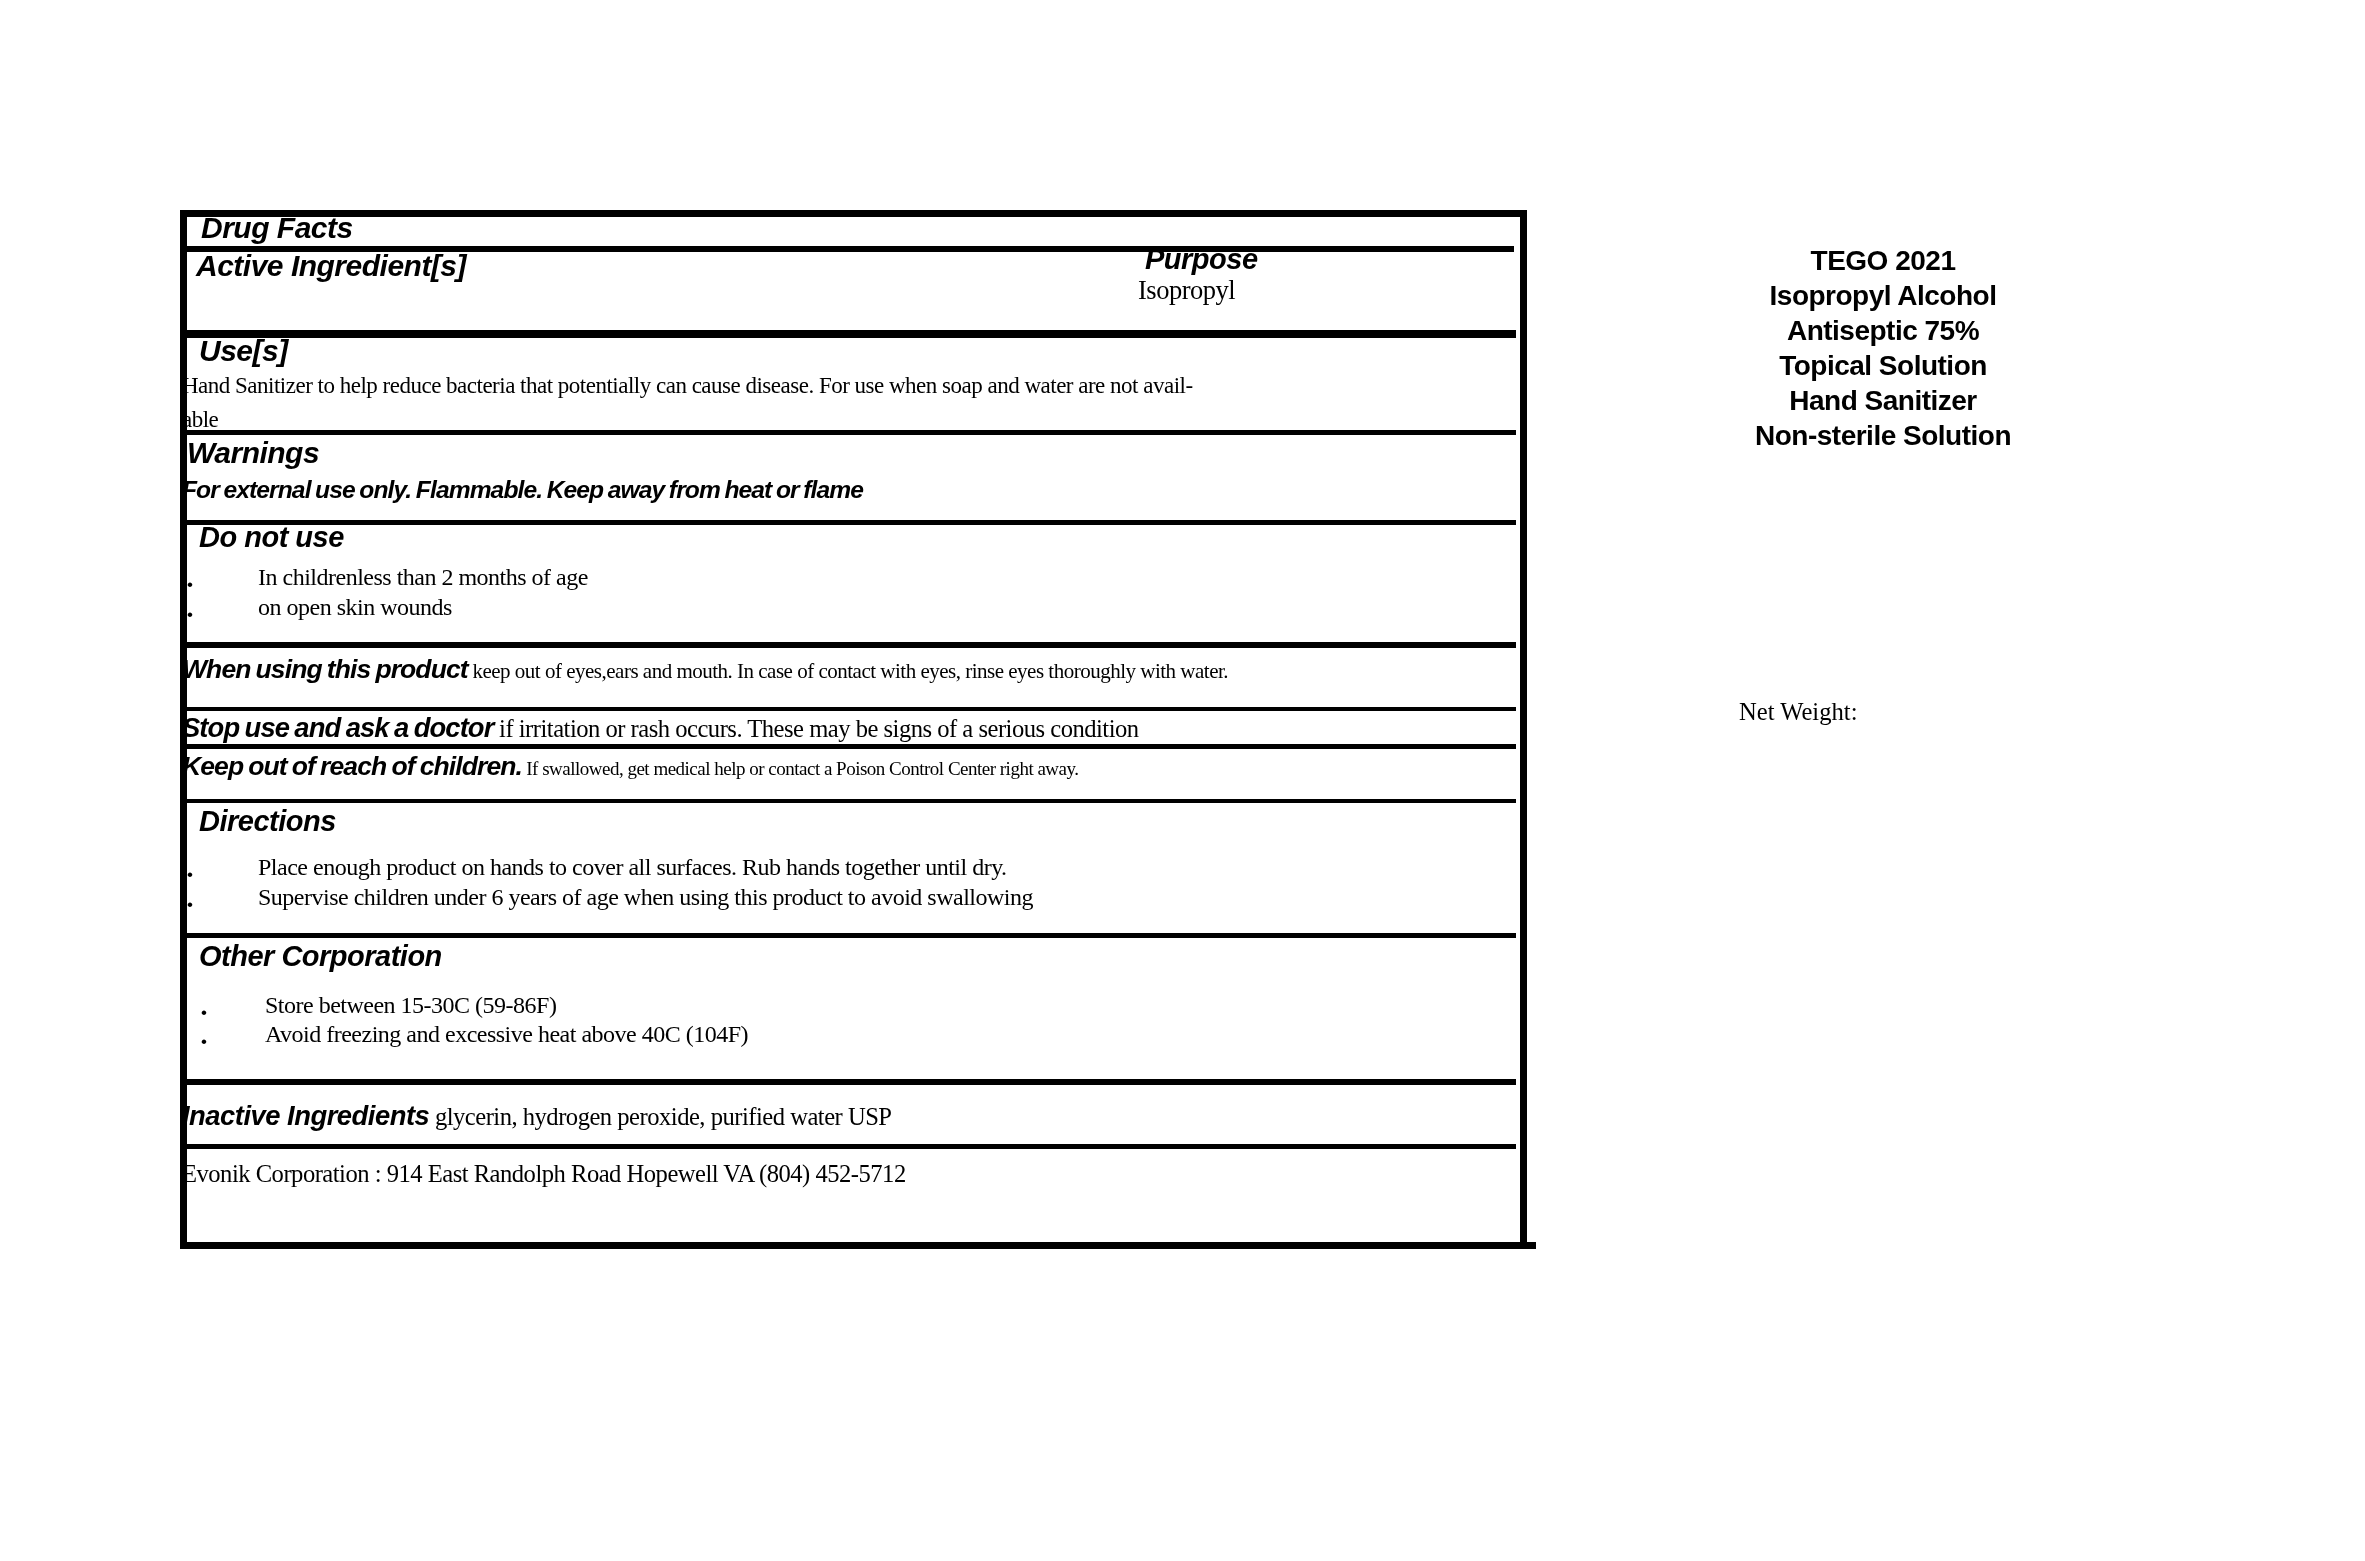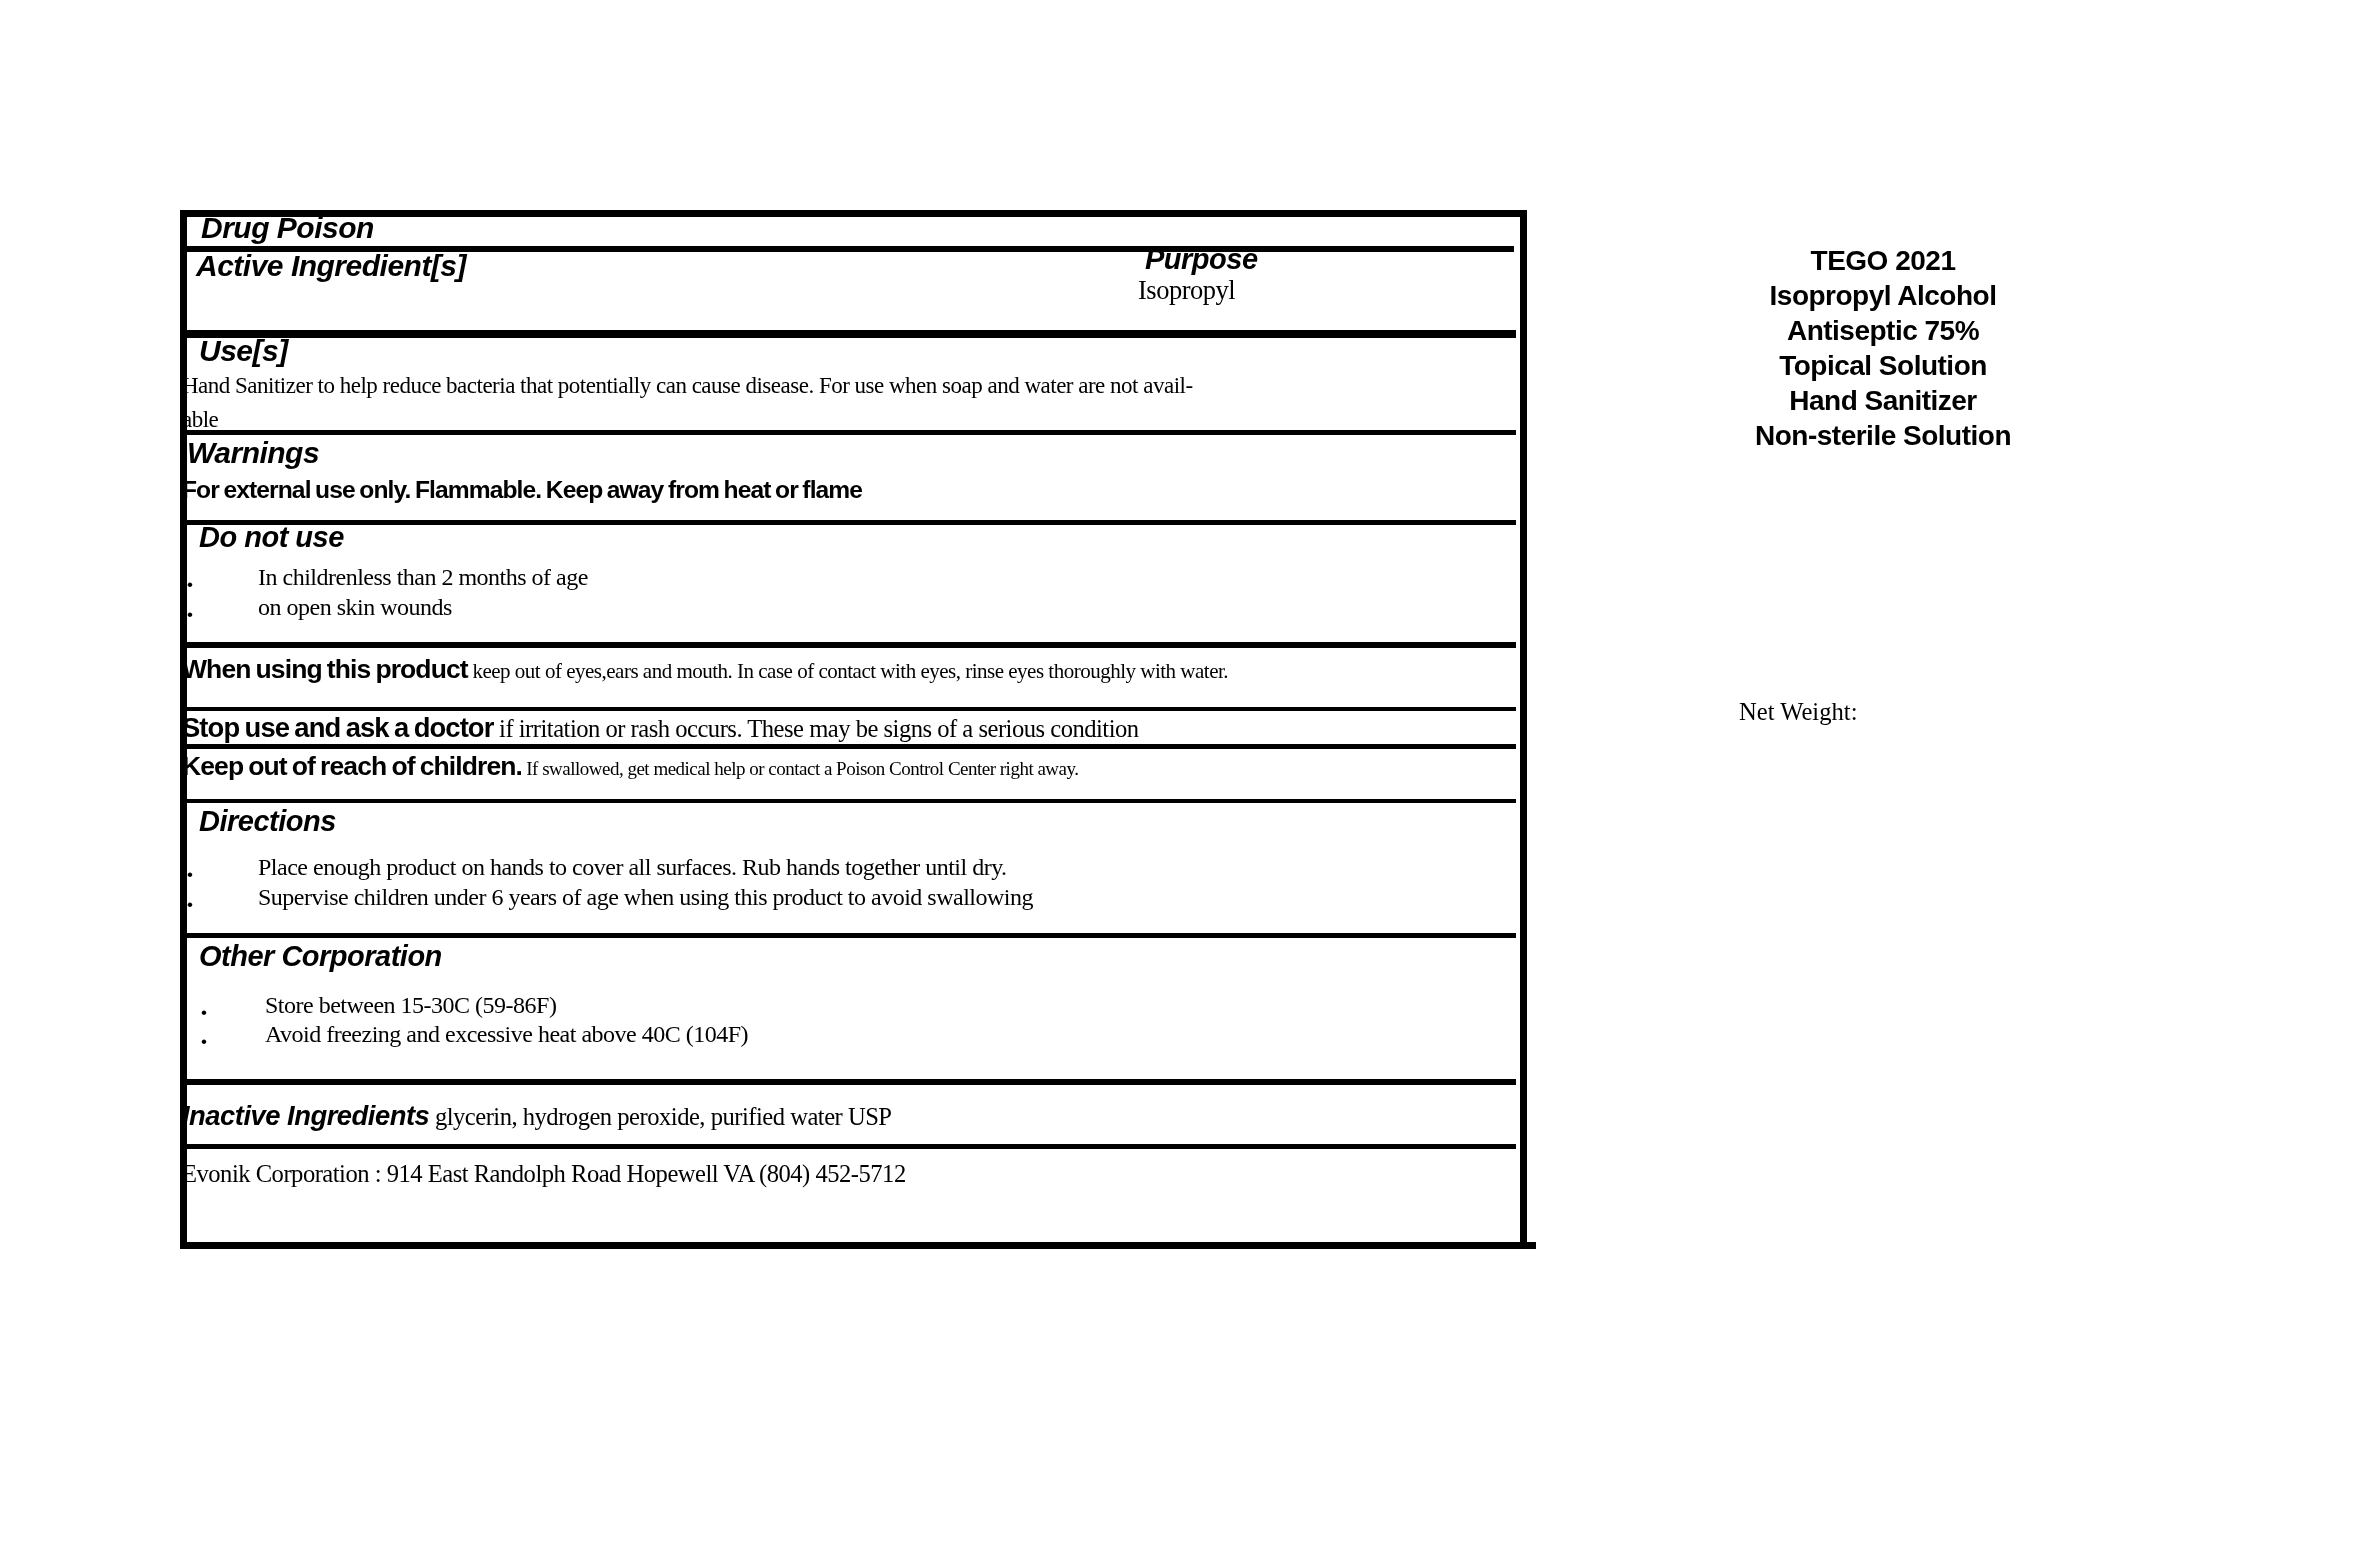--- a/index.html
+++ b/index.html
@@ -19,21 +19,21 @@
   .h-italic{
     font-family:"Liberation Sans", sans-serif;
     font-weight:bold;font-style:italic;
     font-size:29px;letter-spacing:-0.5px;line-height:1.05;
   }
   .h-big{font-size:30px;}
   .serif{font-family:"Liberation Serif", serif;letter-spacing:-0.5px;}
   .body-txt{font-family:"Liberation Serif", serif;font-size:24px;letter-spacing:-0.5px;line-height:1.1;}
   .lead-bold{
     font-family:"Liberation Sans", sans-serif;font-weight:bold;
-    letter-spacing:-0.9px;word-spacing:-1.4px;
+    letter-spacing:-0.9px;word-spacing:-1.4px;font-style:italic;
   }
   .uses-par{font-family:"Liberation Serif", serif;font-size:23px;letter-spacing:-0.5px;line-height:34px;}
   .bullet-row .bullet-glyph{
     display:inline-block;font-size:17px;position:relative;top:4.7px;
     font-family:"Liberation Sans", sans-serif;
   }
   .bullet-row .w150{width:71px;}
   .bullet-row .w135{width:64px;}
   .leader{font-family:"Liberation Serif", serif;font-size:21px;letter-spacing:1.4px;}
   .bigdots{
@@ -57,21 +57,21 @@
   <div class="bar" style="left:184px;top:430px;width:1332px;height:5.2px;"></div>
   <div class="bar" style="left:184px;top:520px;width:1332px;height:5.2px;"></div>
   <div class="bar" style="left:184px;top:642px;width:1332px;height:6.2px;"></div>
   <div class="bar" style="left:184px;top:707px;width:1332px;height:4.3px;"></div>
   <div class="bar" style="left:184px;top:744px;width:1332px;height:5.2px;"></div>
   <div class="bar" style="left:184px;top:799px;width:1332px;height:4.3px;"></div>
   <div class="bar" style="left:184px;top:933px;width:1332px;height:5.2px;"></div>
   <div class="bar" style="left:184px;top:1079px;width:1332px;height:6.2px;"></div>
   <div class="bar" style="left:184px;top:1144px;width:1332px;height:5.2px;"></div>
 
-  <div class="abs h-italic h-big" style="left:201px;top:212px;">Drug Poison</div>
+  <div class="abs h-italic h-big" style="left:201px;top:212px;">Drug Facts</div>
 
   <div class="abs h-italic h-big" style="left:196px;top:250px;">Active Ingredient[s]</div>
   <div class="abs h-italic" style="left:1145px;top:244px;">Purpose</div>
   <div class="abs serif" style="left:1138px;top:275px;font-size:26.5px;">Isopropyl</div>
 
   <div class="abs h-italic h-big" style="left:199px;top:335px;">Use[s]</div>
   <div class="abs uses-par" style="left:182px;top:369px;">Hand Sanitizer to help reduce bacteria that potentially can cause disease. For use when soap and water are not avail-</div>
   <div class="abs uses-par" style="left:182px;top:403px;">able</div>
 
   <div class="abs h-italic h-big" style="left:187px;top:437px;">Warnings</div>

